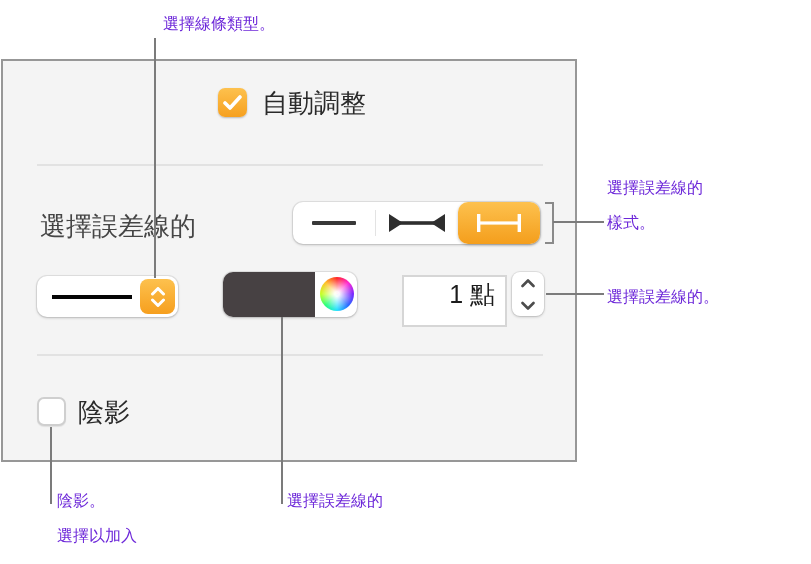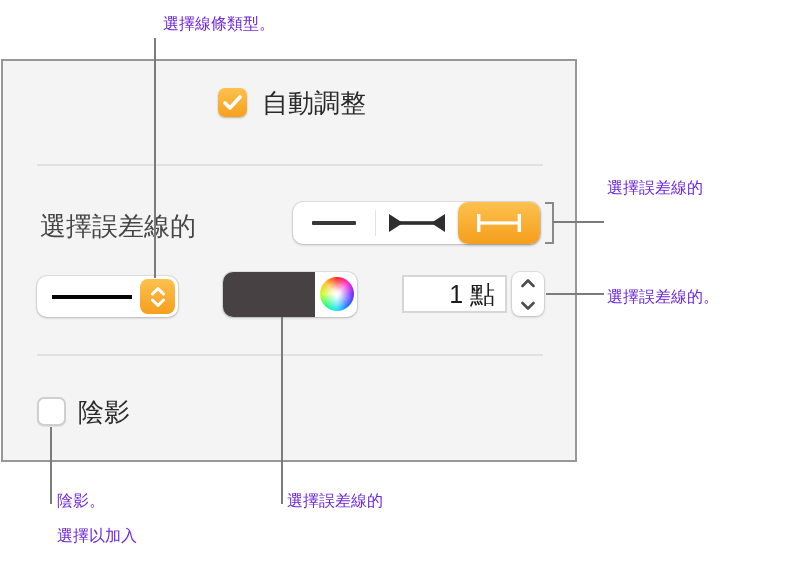--- a/index.html
+++ b/index.html
@@ -86,21 +86,21 @@
   }
   .colorwell .wheel {
     position:absolute; left:97px; top:5px; width:34px; height:34px; border-radius:50%;
     background:
       radial-gradient(circle at 50% 50%, rgba(255,255,255,0.95) 10%, rgba(255,255,255,0) 65%),
       conic-gradient(#ff2a2a,#ff2ad4,#7b2aff,#2a6bff,#2ae1ff,#2aff7e,#c8ff2a,#ffc22a,#ff2a2a);
   }
 
   
   .width-field {
-    position:absolute; left:399px; top:214px; width:105px; height:38px;
+    position:absolute; left:399px; top:214px; width:105px; height:52px;
     background:#ffffff; border:2px solid #d6d6d6;
     font-size:25px; color:#1c1c1c; text-align:right;
     line-height:35px; padding-right:10px; white-space:nowrap;
   }
   .stepper {
     position:absolute; left:509px; top:211px; width:32px; height:44px;
     background:#ffffff; border-radius:8px;
     box-shadow:0 0 0 1px rgba(0,0,0,0.07), 0 1px 3px rgba(0,0,0,0.2);
     display:flex; flex-direction:column;
   }
@@ -209,20 +209,21 @@
   <div class="bracket"></div>
   <div class="cline h1"></div>
   <div class="cline h2"></div>
   <div class="cline v2"></div>
   <div class="cline v3"></div>
 
   <div class="callout-text c-top">選擇線條類型。</div>
 
   <div class="callout-text c-style">
     <div>選擇誤差線的</div>
+    <div>樣式。</div>
   </div>
 
   <div class="callout-text c-width">選擇誤差線的。</div>
 
   <div class="callout-text c-shadow">
     <div>陰影。</div>
     <div>選擇以加入</div>
   </div>
 
   <div class="callout-text c-color">

